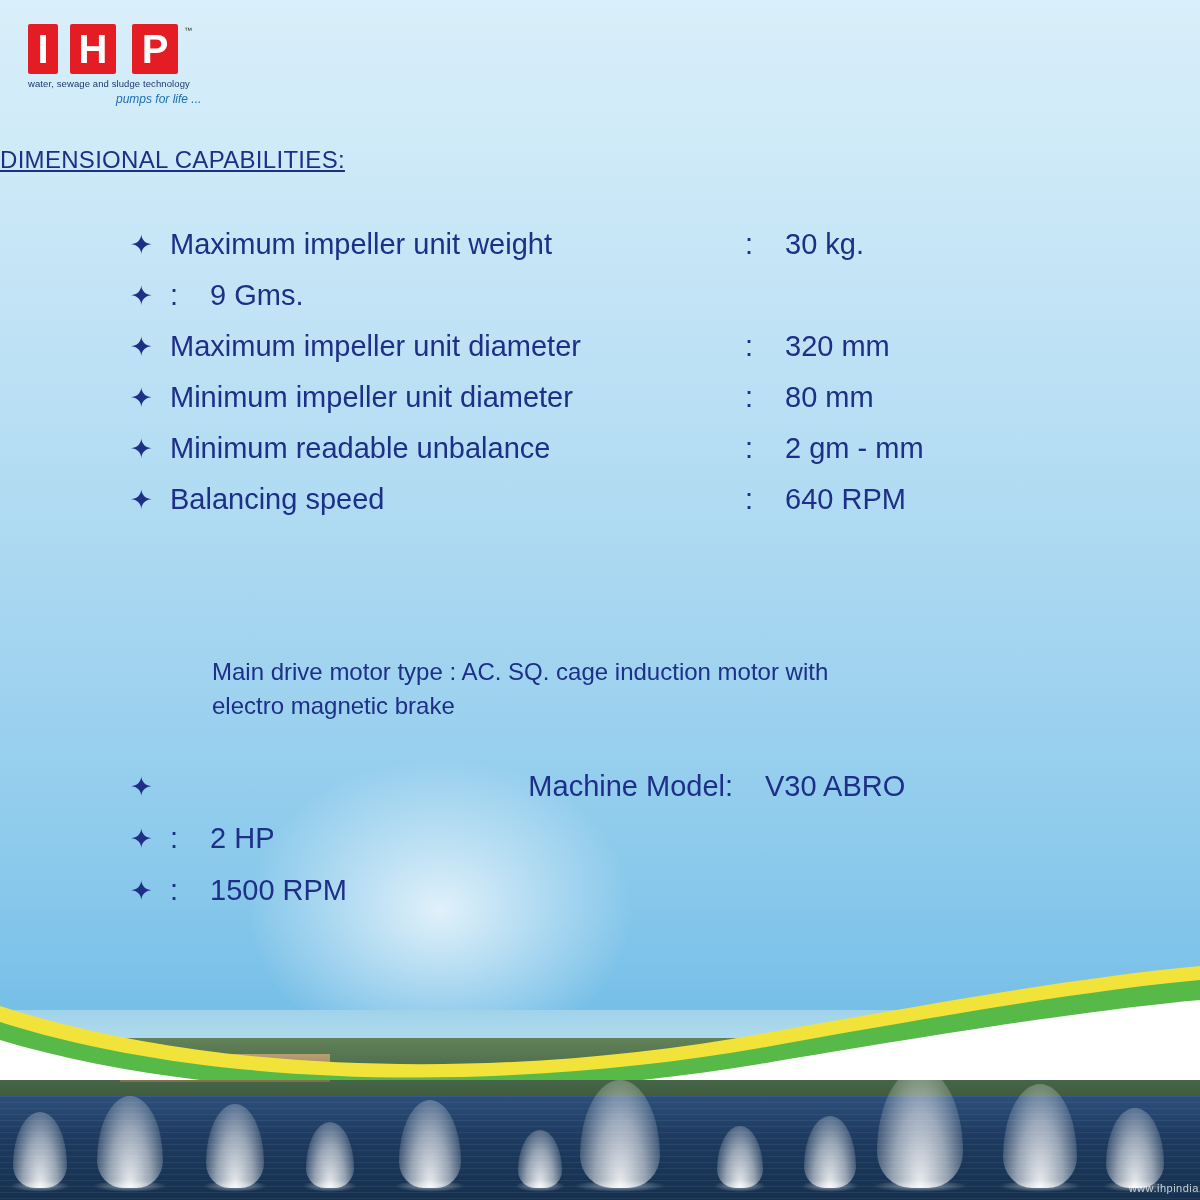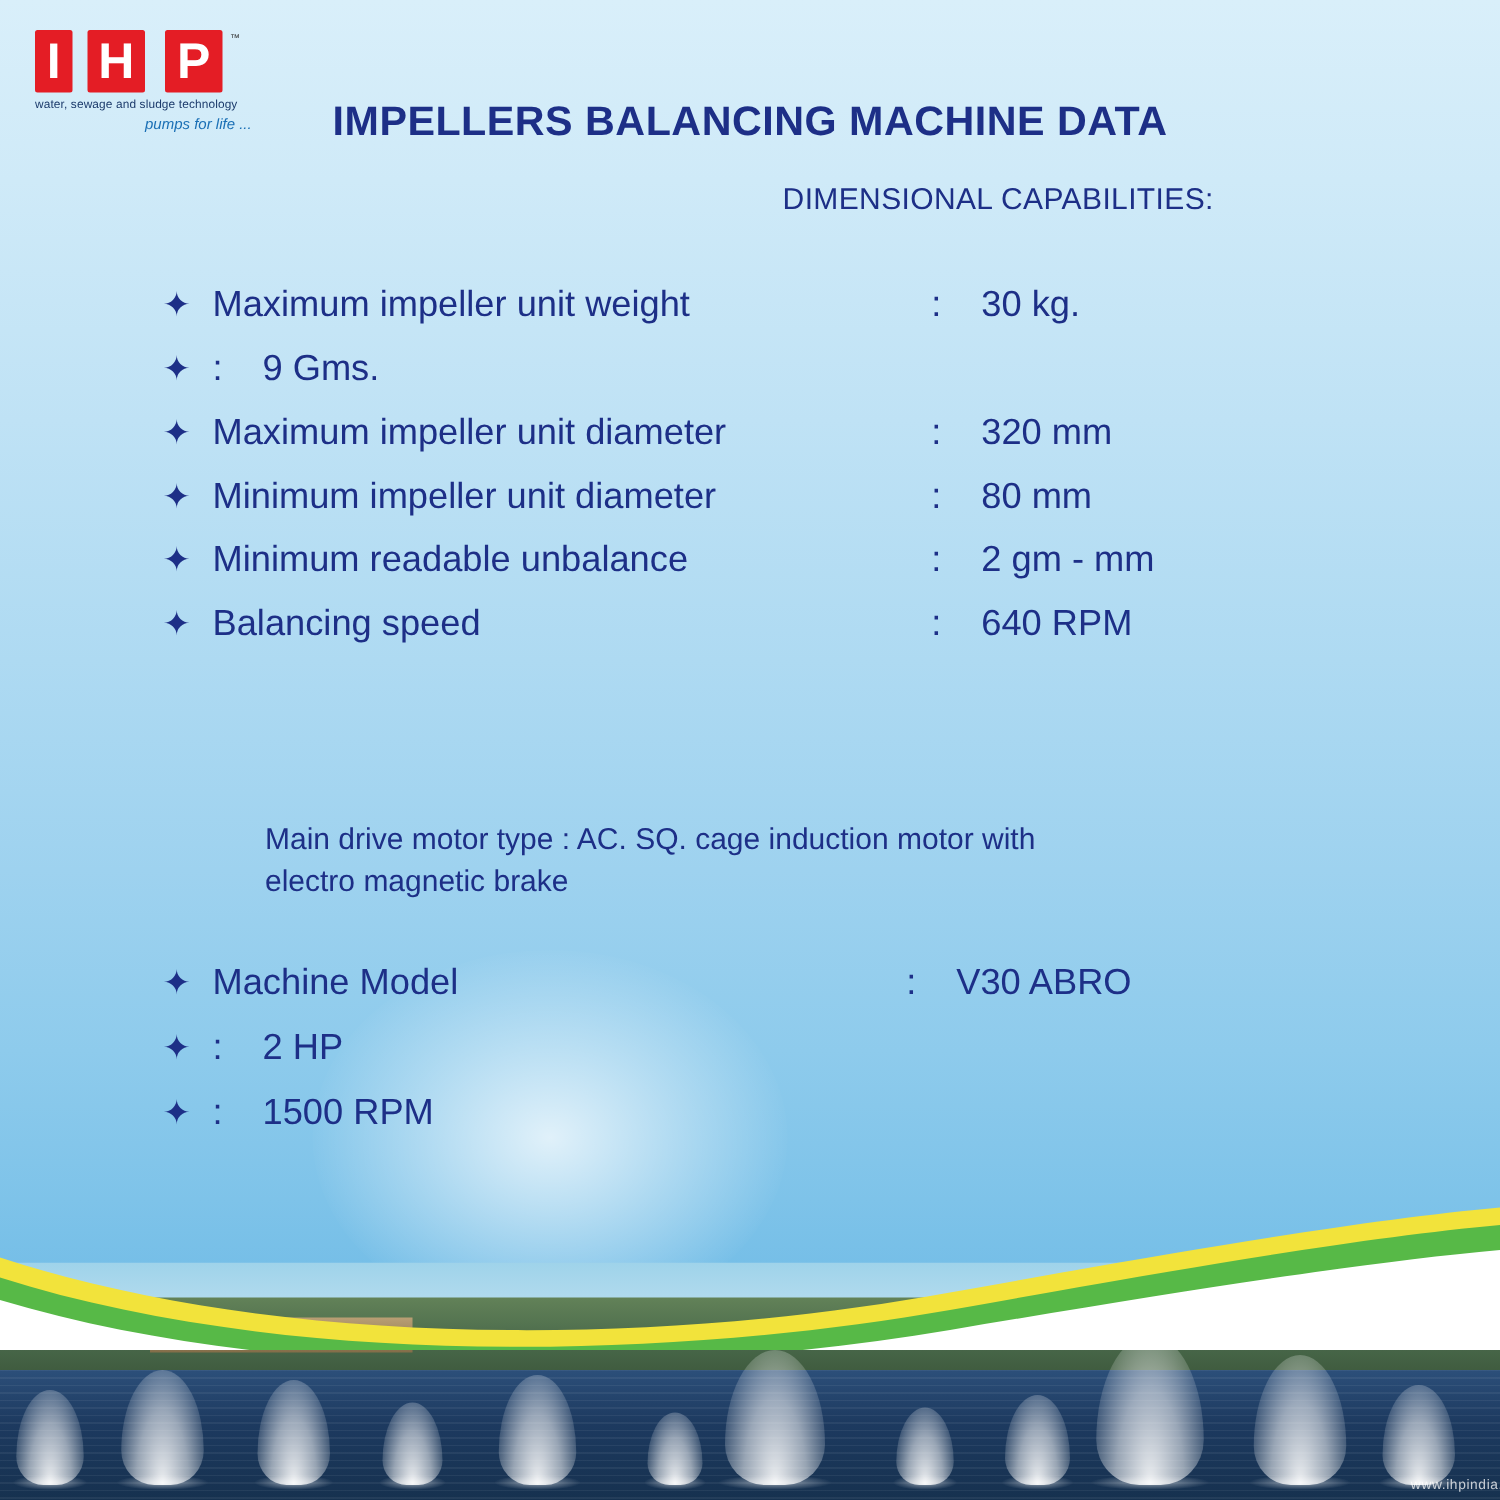--- a/index.html
+++ b/index.html
@@ -119,24 +119,25 @@
     font-size: 33px;
     font-weight: bold;
     color: #1d2f87;
     letter-spacing: .4px;
   }
   .subtitle {
     position: absolute;
     left: 0;
     top: 146px;
     width: 971px;
-    text-align: right;
+    text-align: left;
     font-size: 24px;
     color: #1d2f87;
     letter-spacing: .3px;
+    text-decoration: underline;
   }
 
   
   .spec-list {
     position: absolute;
     left: 130px;
   }
   .spec-list.top { top: 228px; }
   .spec-list.bottom { top: 770px; }
 
@@ -156,21 +157,21 @@
     color: #1d2f87;
     line-height: 1;
     text-align: left;
   }
   .label {
     flex: 0 0 auto;
     font-size: 29px;
     color: #1d2f87;
   }
   .spec-list.top .label { width: 575px; }
-  .spec-list.bottom .label { width: 555px; }
+  .spec-list.bottom .label { width: 555px; text-align: right; }
   .colon {
     flex: 0 0 40px;
     font-size: 29px;
     color: #1d2f87;
   }
   .value {
     flex: 1 1 auto;
     font-size: 29px;
     color: #1d2f87;
   }
@@ -288,21 +289,20 @@
       <div class="bar p"></div>
       <div class="glyph i">I</div>
       <div class="glyph h">H</div>
       <div class="glyph p">P</div>
     </div>
     <div class="logo-tm">™</div>
     <div class="logo-tag">water, sewage and sludge technology</div>
     <div class="logo-script">pumps for life ...</div>
   </div>
 
-  <div class="title">IMPELLERS BALANCING MACHINE DATA</div>
   <div class="subtitle">DIMENSIONAL CAPABILITIES:</div>
 
   <div class="spec-list top">
     <div class="spec-row">
       <span class="bullet">✦</span>
       <span class="label">Maximum impeller unit weight</span>
       <span class="colon">:</span>
       <span class="value">30 kg.</span>
     </div>
     <div class="spec-row">

